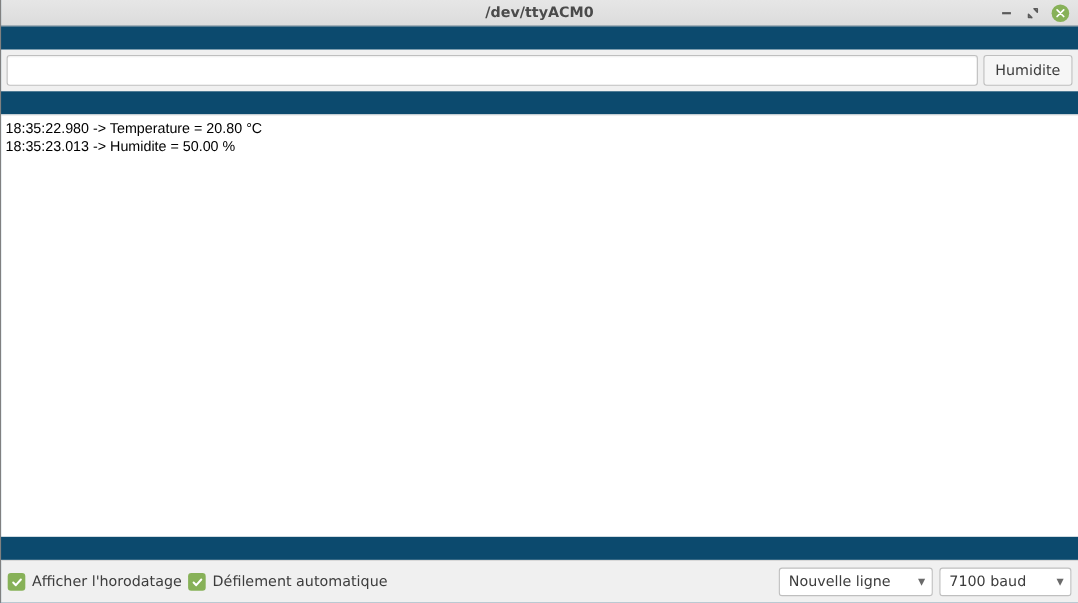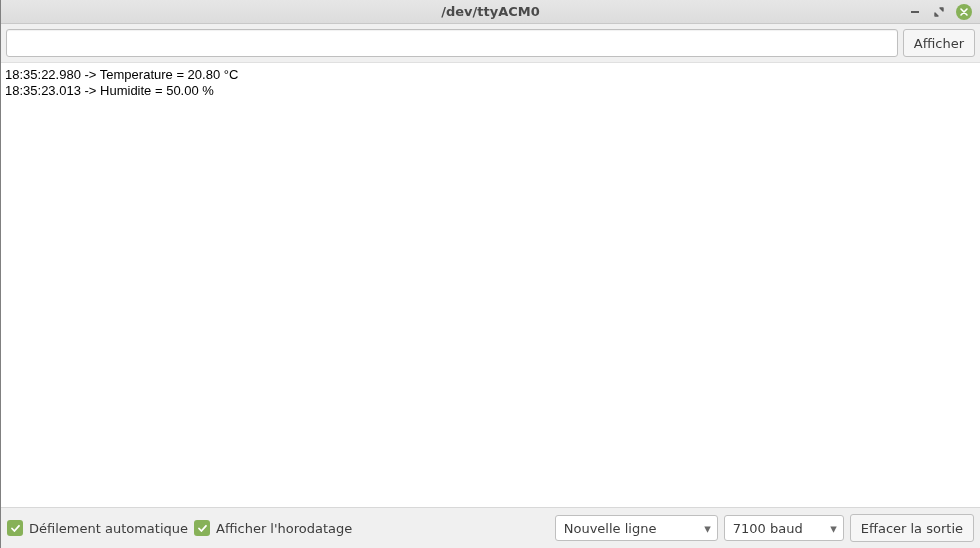--- a/index.html
+++ b/index.html
@@ -11,20 +11,21 @@
     background: #f5f5f5;
     color: #3c3c3c;
     overflow: hidden;
   }
   .window {
     width: 980px; height: 548px;
     display: flex;
     flex-direction: column;
     background: #0c4a6e;
     border-left: 1px solid #808080;
+    gap: 21px;
   }
   .titlebar {
     height: 24px;
     background: linear-gradient(#e6e6e6, #dcdcdc);
     display: flex;
     align-items: center;
     position: relative;
     border-bottom: 1px solid #c8c8c8;
   }
   .titlebar-title {
@@ -135,21 +136,21 @@
     height: 26px;
     display: flex;
     align-items: center;
     padding: 0 6px 0 8px;
     font-size: 13px;
     gap: 8px;
     min-width: 120px;
     justify-content: space-between;
   }
   .select .chev { color: #6a6a6a; }
-  .select-lineend { width: 163px; }
+  .select-lineend { width: 140px; }
   .select-baud { width: 120px; }
 </style>
 </head>
 <body>
 
 <div class="window">
 
   <div class="titlebar">
     <div class="titlebar-title">/dev/ttyACM0</div>
     <div class="titlebar-controls">
@@ -162,52 +163,51 @@
       <div class="tb-close">
         <svg viewBox="0 0 10 10">
             <path d="M2 2 L8 8 M8 2 L2 8" stroke="#ffffff" stroke-width="1.6" stroke-linecap="round"></path>
           </svg>
       </div>
     </div>
   </div>
 
   <div class="toolbar-top">
     <input class="input-text" type="text" value="" style="">
-    <div class="btn">Afficher</div>
+    <div class="btn">Humidite</div>
   </div>
 
   <div class="output-area">18:35:22.980 -&gt; Temperature = 20.80 °C
 18:35:23.013 -&gt; Humidite = 50.00 %</div>
 
   <div class="statusbar">
     <label class="check">
       <span class="checkbox-glyph">
         <svg viewBox="0 0 11 11">
             <path d="M2 5.5 L4.4 8 L9 2.8" stroke="#ffffff" stroke-width="1.8" fill="none" stroke-linecap="round" stroke-linejoin="round"></path>
           </svg>
       </span>
-      <span>Défilement automatique</span>
+      <span>Afficher l'horodatage</span>
     </label>
     <label class="check">
       <span class="checkbox-glyph">
         <svg viewBox="0 0 11 11">
             <path d="M2 5.5 L4.4 8 L9 2.8" stroke="#ffffff" stroke-width="1.8" fill="none" stroke-linecap="round" stroke-linejoin="round"></path>
           </svg>
       </span>
-      <span>Afficher l'horodatage</span>
+      <span>Défilement automatique</span>
     </label>
 
     <div class="spacer"></div>
 
     <div class="select select-lineend">
       <span>Nouvelle ligne</span>
       <span class="chev">▾</span>
     </div>
 
     <div class="select select-baud">
       <span>7100 baud</span>
       <span class="chev">▾</span>
     </div>
 
-    <div class="btn">Effacer la sortie</div>
   </div>
 
 </div>
 
 </body></html>

